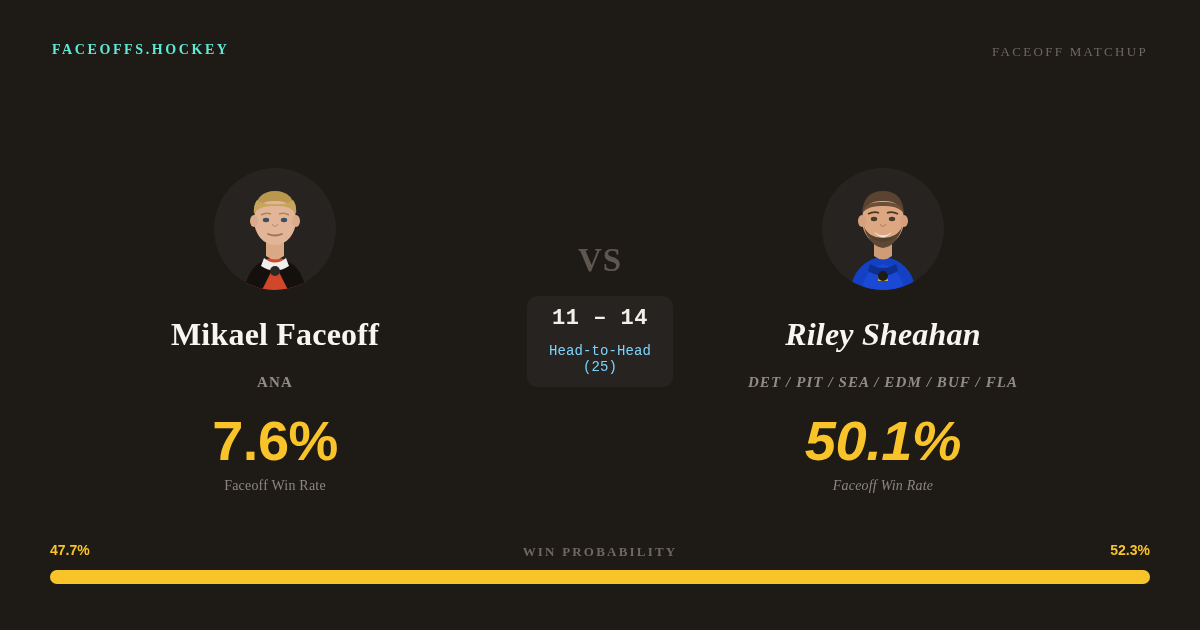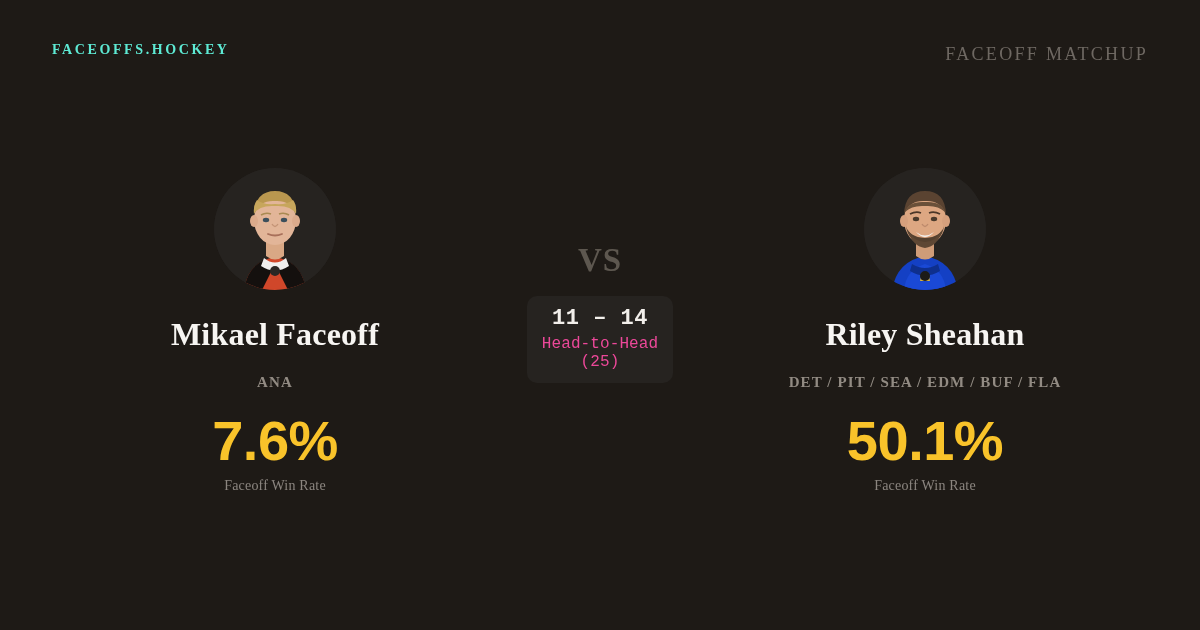--- a/index.html
+++ b/index.html
@@ -34,36 +34,36 @@
     font-weight: 700;
     letter-spacing: 2.6px;
     color: #5eead4;
     white-space: nowrap;
   }
 
   .header-right {
     position: absolute;
     right: 52px;
     top: 44px;
-    font-size: 18px;
+    font-size: 13px;
     font-weight: 400;
     letter-spacing: 2.3px;
     color: #6e6862;
     white-space: nowrap;
   }
 
   
   .player {
     position: absolute;
     top: 168px;
     width: 430px;
     text-align: center;
   }
   .player-left  { left: 60px; }
-  .player-right { left: 710px; }
+  .player-right { left: 668px; font-style: italic; }
 
   .avatar {
     width: 122px;
     height: 122px;
     border-radius: 50%;
     margin: 0 auto;
     background: #262320;
     overflow: hidden;
     position: relative;
   }
@@ -134,23 +134,23 @@
 
   .h2h-score {
     font-size: 22px;
     font-weight: 700;
     color: #f2efeb;
     letter-spacing: 0.5px;
     line-height: 1.1;
   }
 
   .h2h-label {
-    margin-top: 4px;
-    font-size: 16px;
-    color: #ec4899;
+    margin-top: 12px;
+    font-size: 14px;
+    color: #7dd3fc;
     letter-spacing: 0.1px;
   }
 
   
   .winprob {
     position: absolute;
     left: 50px;
     right: 50px;
     bottom: 46px;
   }
@@ -275,14 +275,25 @@
           <path d="M52 64 q9 7 18 0 q-9 10 -18 0 z" fill="#f2f0ee"></path>
         </g>
       </svg>
     </div>
     <div class="player-name">Riley Sheahan</div>
     <div class="player-teams">DET / PIT / SEA / EDM / BUF / FLA</div>
     <div class="player-pct">50.1%</div>
     <div class="player-pct-label">Faceoff Win Rate</div>
   </div>
 
+  <div class="winprob">
+    <div class="winprob-row">
+      <div class="winprob-left">47.7%</div>
+      <div class="winprob-title">WIN PROBABILITY</div>
+      <div class="winprob-right">52.3%</div>
+    </div>
+    <div class="winprob-bar">
+      <div class="winprob-fill-left" style="width: 47.7%; background: rgb(249, 195, 42);"></div>
+      <div class="winprob-fill-right" style="width: 52.3%; background: rgb(249, 195, 42);"></div>
+    </div>
+  </div>
 
 </div>
 
 </body></html>

